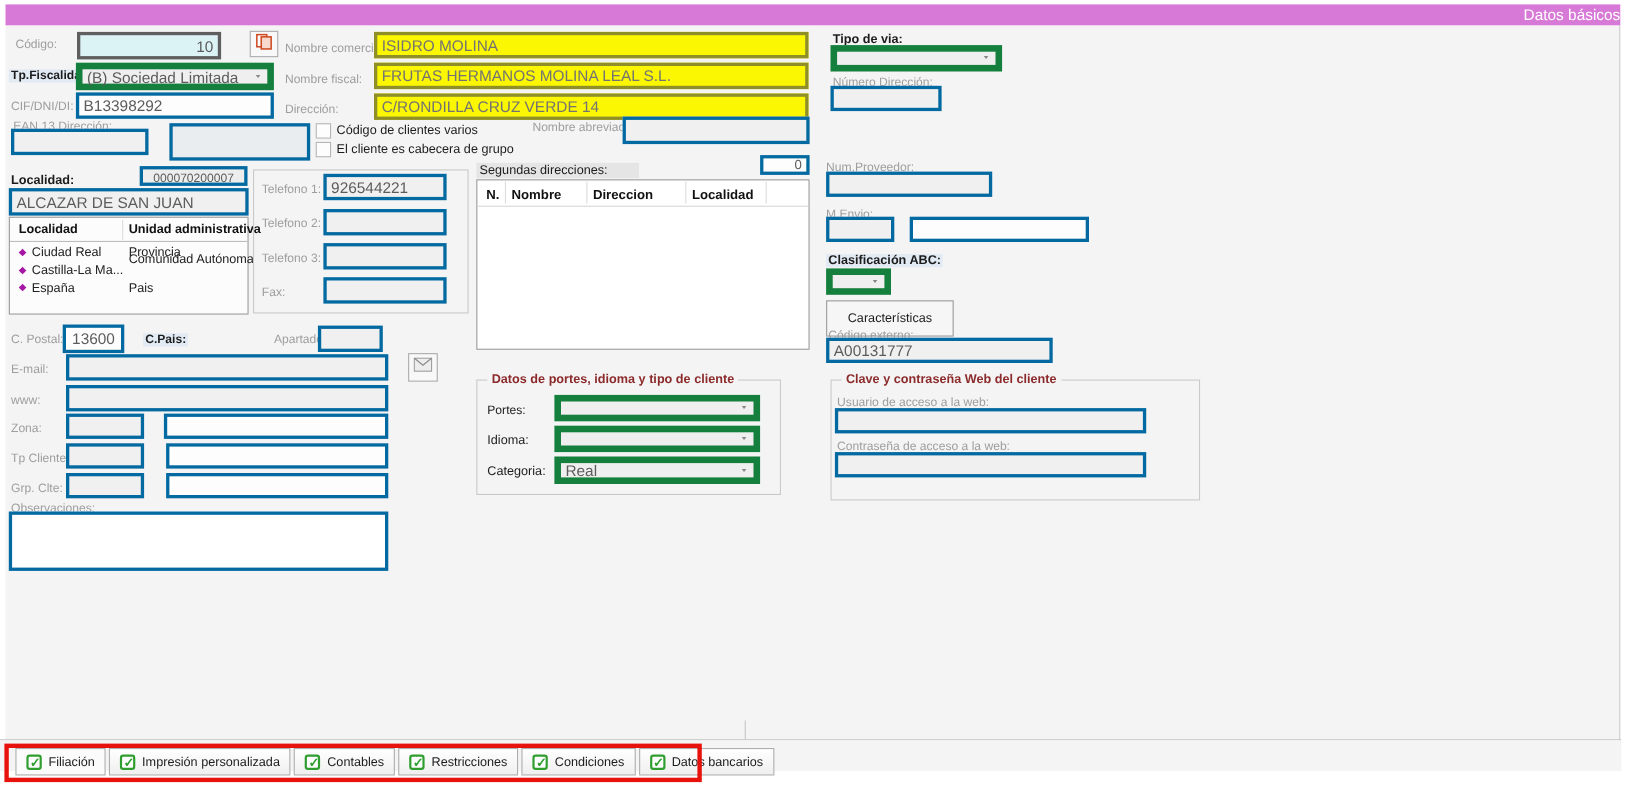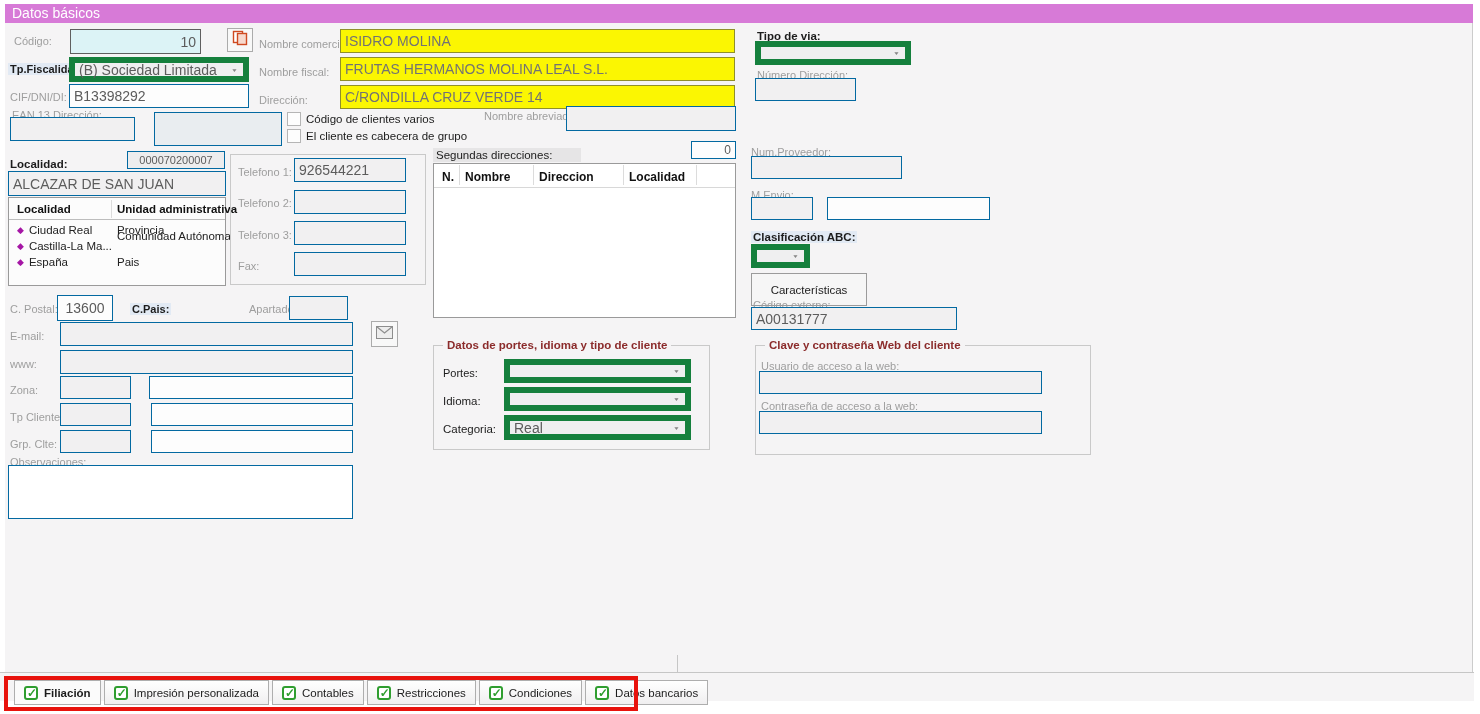--- a/index.html
+++ b/index.html
@@ -1,24 +1,24 @@
 <!DOCTYPE html>
 <html><head>
 <meta charset="utf-8">
 <style>
   * { margin:0; padding:0; box-sizing:border-box; }
   body { background:#ffffff; font-family:"Liberation Sans", sans-serif; }
   .stage { position:relative; width:1480px; height:714px; background:#ffffff; overflow:hidden; }
   .panel { position:absolute; left:5px; top:23px; width:1468px; height:650px; background:#f5f4f5; border-right:1px solid #cccccc; }
-  .titlebar { position:absolute; left:5px; top:4px; width:1468px; height:19px; background:#d77ad7; color:#ffffff; font-size:14px; line-height:19px; padding-left:7px; }
+  .titlebar { position:absolute; left:5px; top:4px; width:1468px; height:19px; background:#d77ad7; color:#ffffff; font-size:14px; line-height:19px; padding-left:7px;text-align:right; }
   .lbl { position:absolute; font-size:11px; color:#9e9e9e; white-space:nowrap; }
   .lbl.dark { color:#1c1c1c; font-weight:bold; }
   .lbl.blk { color:#1c1c1c; }
   .lbl.hl { background:#e2eaf4; padding:0 2px; }
-  .fld { position:absolute; border:1px solid #0369a1; background:#f1f0f1; font-size:14px; color:#5c5c5c; padding:0 4px; font-family:"Liberation Sans", sans-serif; display:block; }
+  .fld { position:absolute; border:3px solid #0369a1; background:#f1f0f1; font-size:14px; color:#5c5c5c; padding:0 4px; font-family:"Liberation Sans", sans-serif; display:block; }
   input.fld { outline:none; }
   .fld.white { background:#fdfdfd; }
   .fld.yellow { background:#fbf602; border-color:#8f8f2a; color:#737373; }
   .fld.cyan { background:#dcf3f6; border-color:#5f5f5f; text-align:right; }
   .fld.small { font-size:11px; }
   .dd { position:absolute; border:6px solid #15803d; background:#efeff0; font-size:14px; color:#5c5c5c; display:flex; align-items:center; padding:0 16px 0 4px; }
   .dd::after { content:"▼"; position:absolute; right:5px; top:50%; transform:translateY(-50%) scaleY(.7); font-size:7px; color:#868686; }
   .group { position:absolute; border:1px solid #c9c9c9; }
   .group-title { position:absolute; font-size:11.5px; font-weight:bold; color:#8b2b2b; background:#f5f4f5; padding:0 4px; white-space:nowrap; }
   .cb { position:absolute; width:14px; height:14px; border:1px solid #b5b5b5; background:#fdfdfd; }
@@ -26,21 +26,21 @@
   .iconbtn { position:absolute; border:1px solid #ababab; background:#f8f8f8; display:flex; align-items:center; justify-content:center; }
   .listbox { position:absolute; background:#fcfcfc; border:1px solid #9a9a9a; }
   .lb-head { position:absolute; font-size:11.5px; font-weight:bold; color:#111; white-space:nowrap; }
   .lb-cell { position:absolute; font-size:11.5px; color:#222; white-space:nowrap; }
   .diamond::before { content:"◆"; color:#a516a5; font-size:9px; margin-right:5px; vertical-align:1px; }
   .hline { position:absolute; background:#c6c6c6; }
   .vline { position:absolute; background:#c6c6c6; }
   .bottomstrip { position:absolute; left:0; top:673px; width:1474px; height:28px; background:#f5f4f5; }
   .tabstrip { position:absolute; left:14px; top:680px; display:flex; gap:3px; }
   .tab { display:flex; align-items:center; gap:6px; height:25px; padding:0 9px; border:1px solid #aeaeae; background:linear-gradient(#ffffff,#f0eff0); font-size:11.5px; color:#1c1c1c; white-space:nowrap; }
-  .tab.active { background:#fbfbfb; font-weight:bold; }
+  .tab.active { background:#fbfbfb; font-weight:normal; }
   .gcheck { width:14px; height:14px; border:2px solid #2f9e2f; border-radius:3px; background:#ffffff; position:relative; flex:0 0 auto; }
   .gcheck::after { content:"✓"; position:absolute; left:1px; top:-2px; font-size:12px; font-weight:bold; color:#2f9e2f; }
   .annotation { position:absolute; left:4px; top:676px; width:634px; height:35px; border:4px solid #e8120c; pointer-events:none; }
   .seg-sep { position:absolute; top:1px; height:20px; width:1px; background:#dcdcdc; }
 </style>
 </head>
 <body>
 
 <div class="stage">
   <div class="panel"></div>

